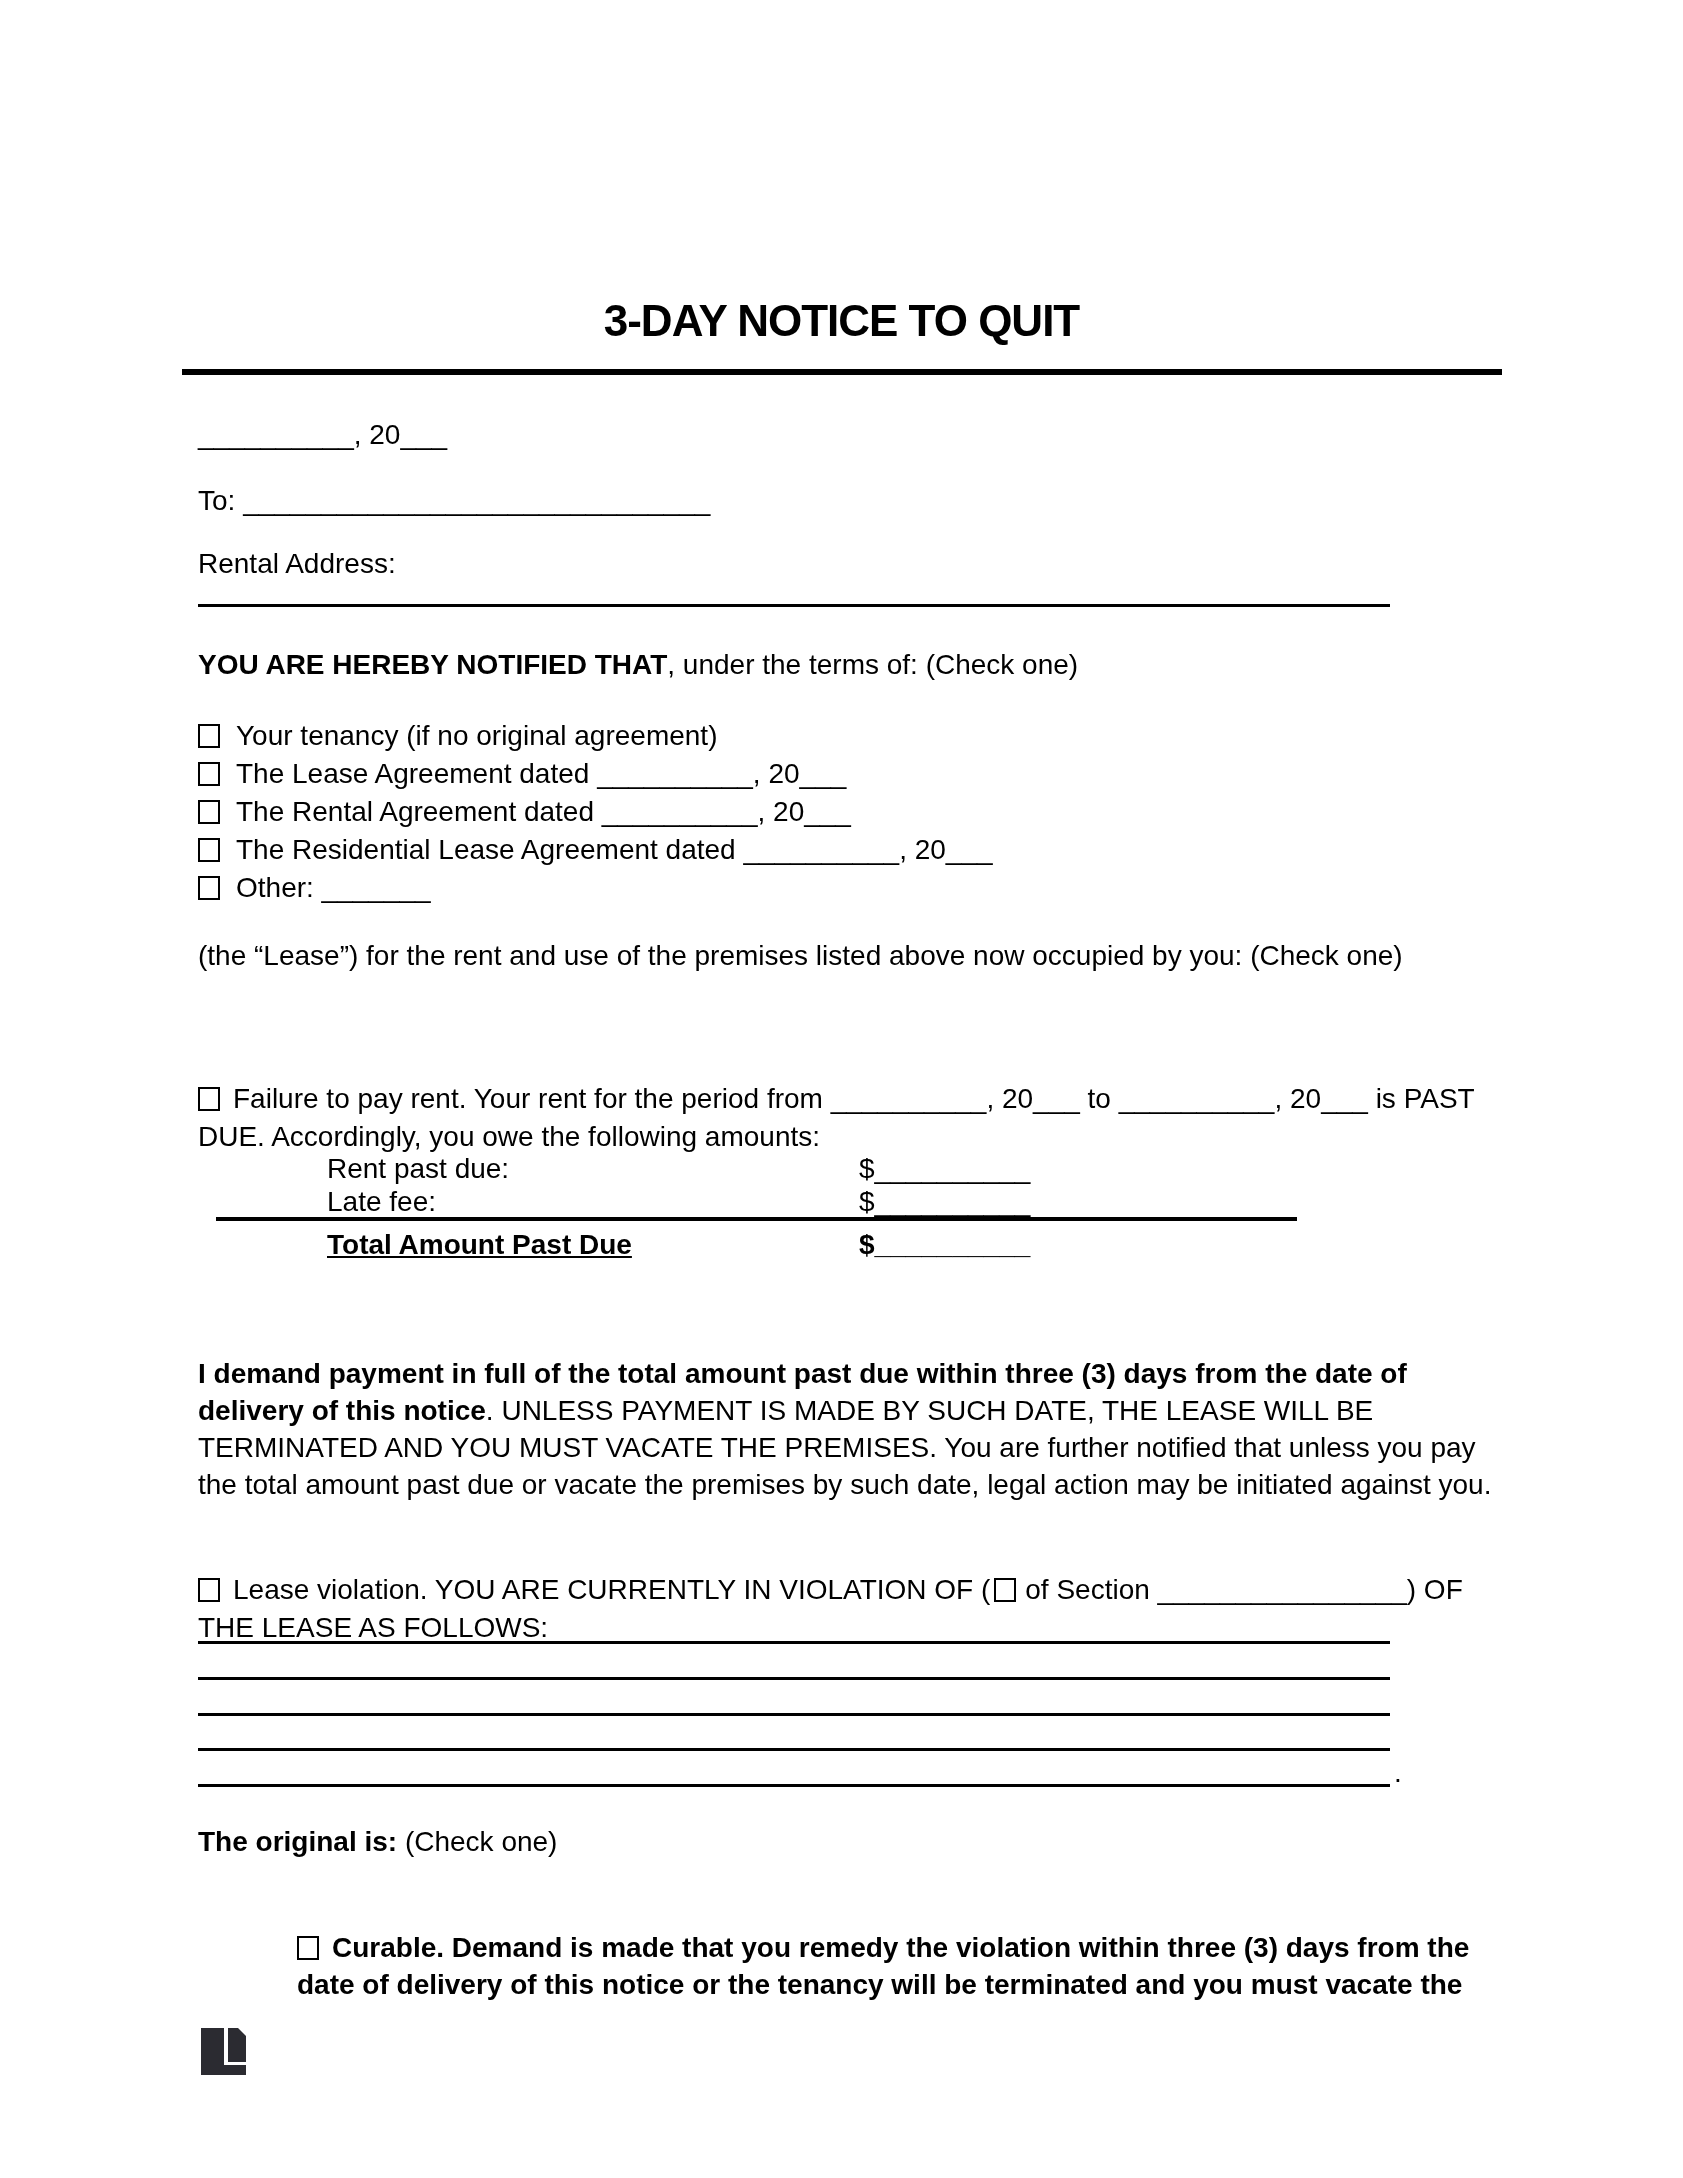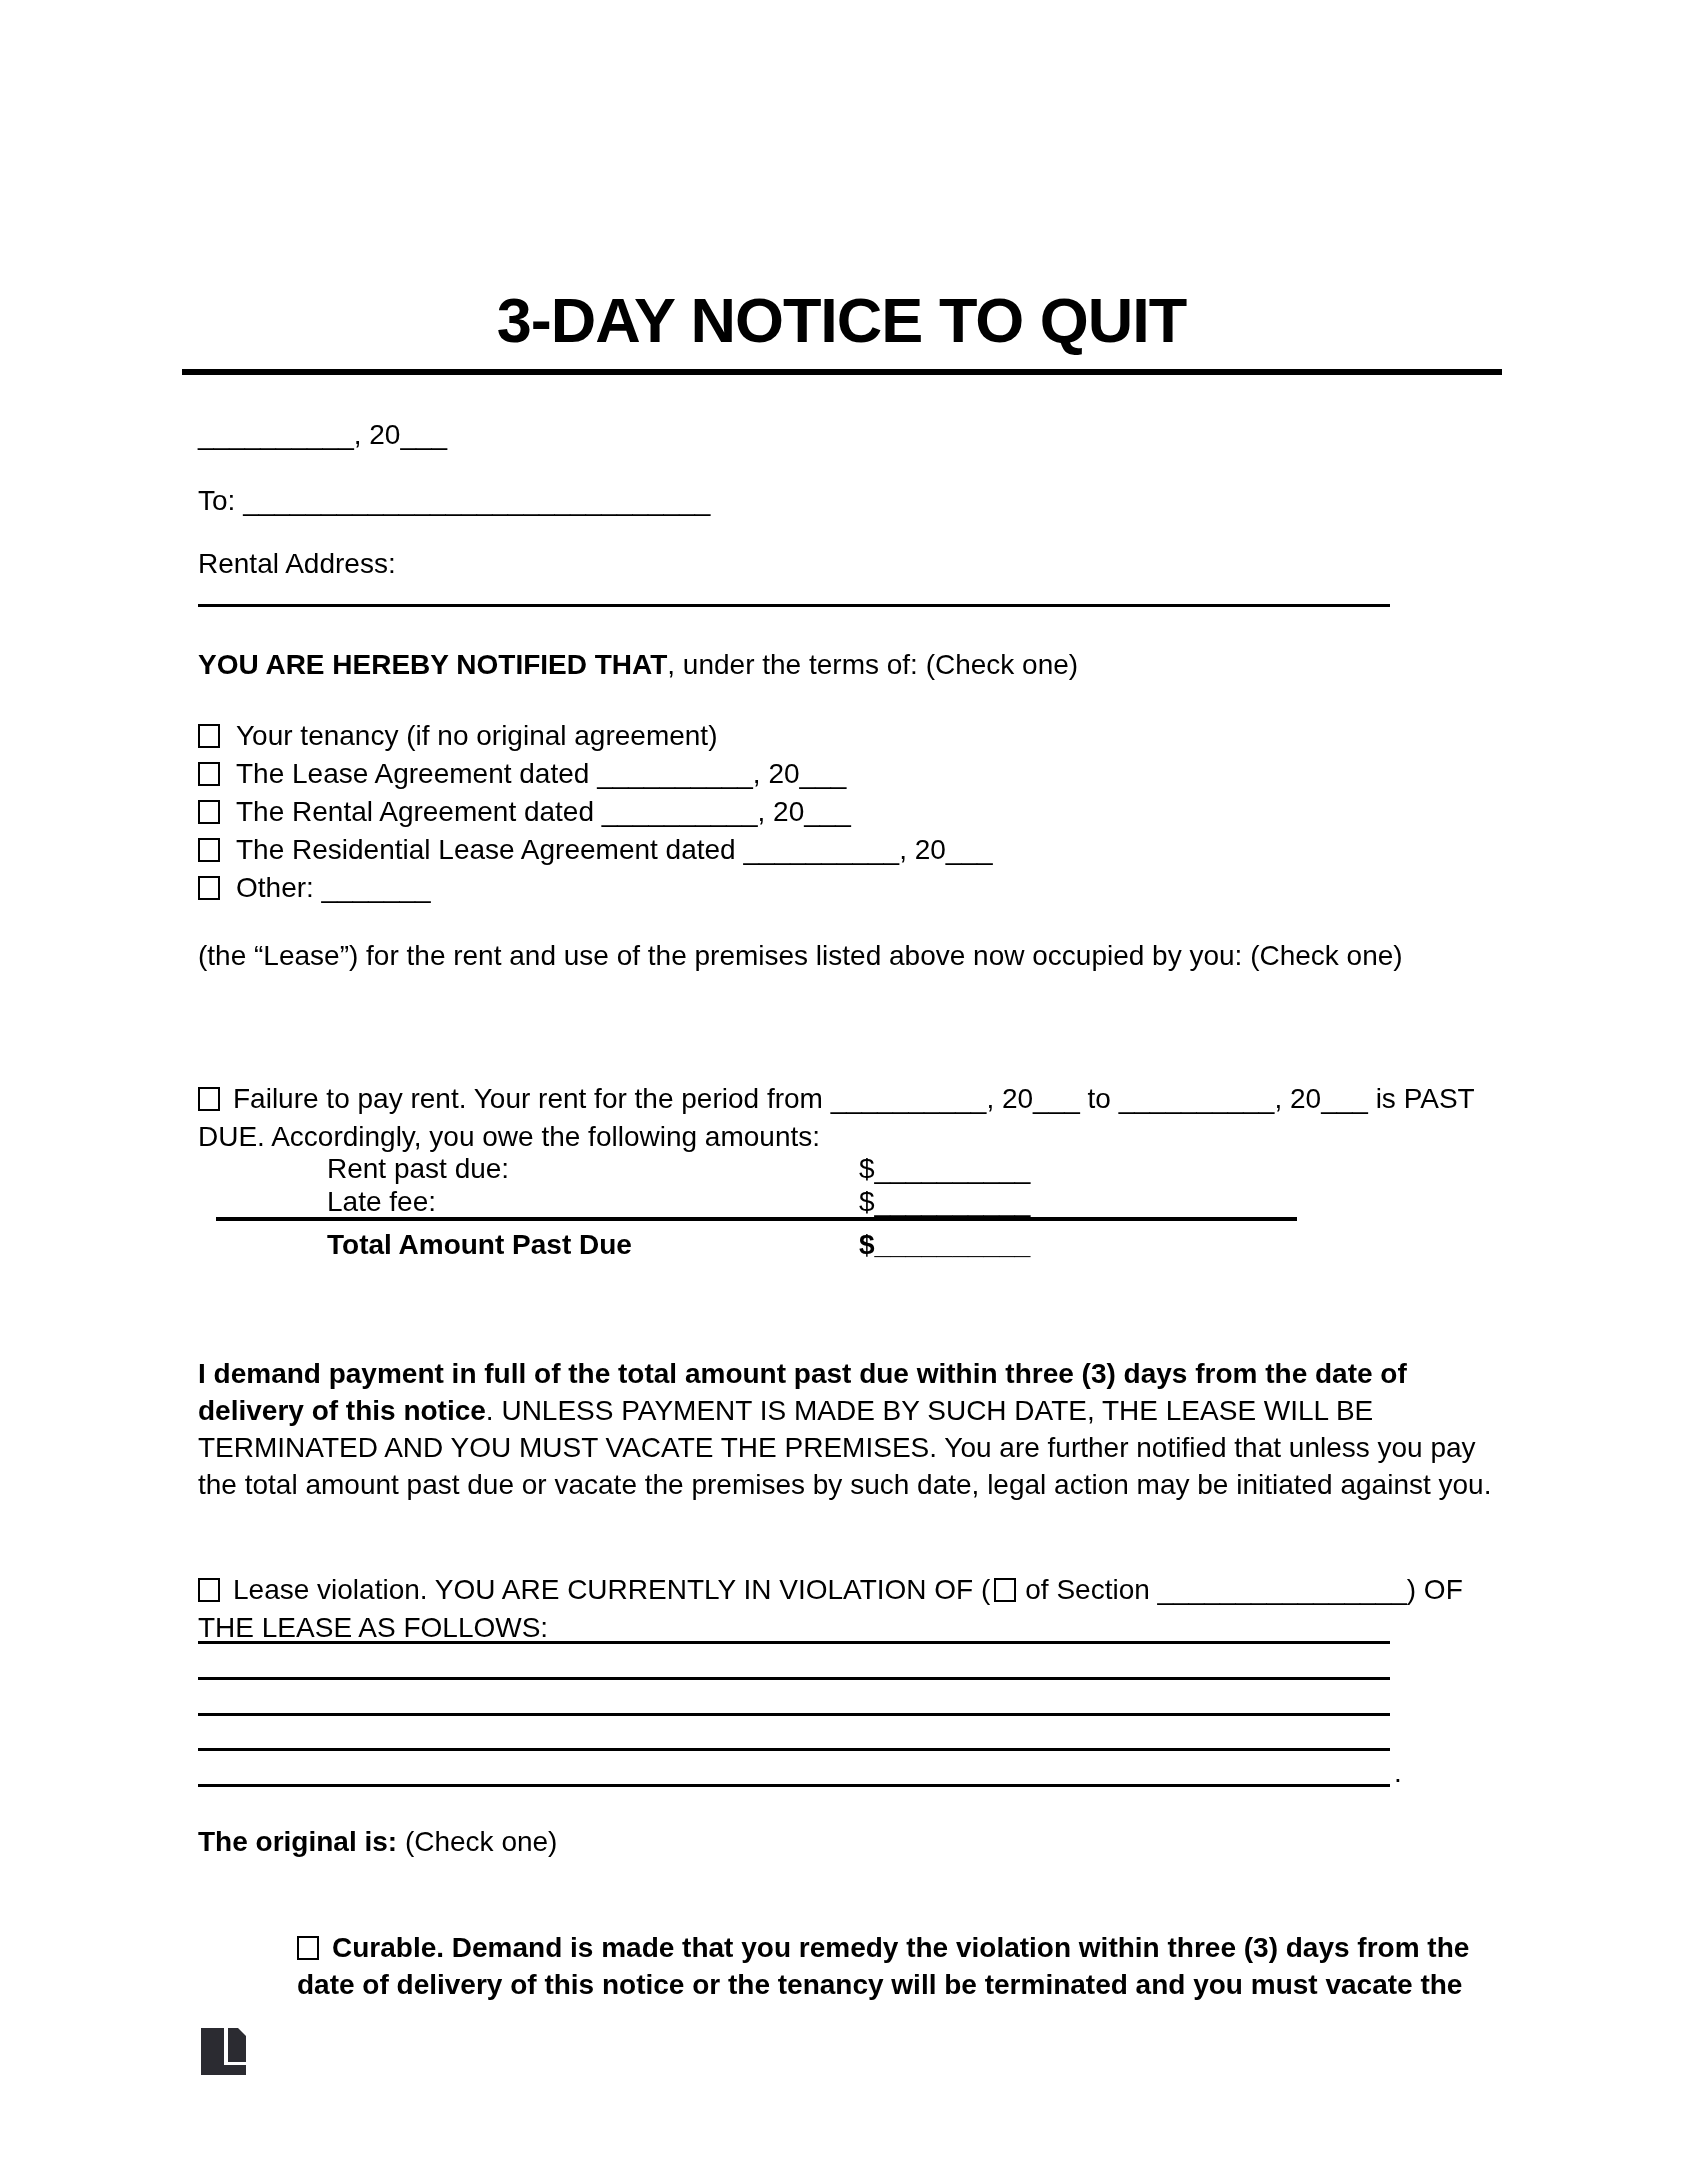--- a/index.html
+++ b/index.html
@@ -6,21 +6,21 @@
   .page{
     position:relative;width:1683px;height:2178px;background:#ffffff;color:#000;
     font-family:"Liberation Sans",sans-serif;font-size:28px;line-height:37px;overflow:hidden;
   }
   .abs{position:absolute;margin:0;}
   .b{font-weight:700;}
   .u{}
   .pre{white-space:pre-line;}
   .title{
     top:288px;left:0;width:1683px;text-align:center;
-    font-size:63px;line-height:65px;font-weight:700;letter-spacing:-1px;
+    font-size:44px;line-height:65px;font-weight:700;letter-spacing:-1px;
   }
   .rule{background:#000;}
   .hline{height:0;border-top:3px solid #000;}
   .cbx{
     display:inline-block;width:18px;height:20px;border:2px solid #000;
     vertical-align:-3px;background:#fff;
   }
   .cbx.li{margin-right:16px;}
   .cbx.para{margin-right:13px;}
   .cbx.mid{margin:0 9px 0 4px;}
@@ -73,21 +73,21 @@
   <p class="abs pre" style="top:1042px;left:198px;width:1406px;line-height:38px;">
     <span class="cbx para"></span><span class="u">Failure to pay rent</span><span>. Your rent for the period from __________, 20___ to __________, 20___ is PAST
 DUE. Accordingly, you owe the following amounts:</span>
   </p>
 
   <span class="abs amt-row" style="top:1152px;left:327px;">Rent past due:</span>
   <span class="abs amt-row" style="top:1152px;left:859px;">$__________</span>
   <span class="abs amt-row" style="top:1185px;left:327px;">Late fee:</span>
   <span class="abs amt-row" style="top:1185px;left:859px;">$__________</span>
   <div class="abs" style="top:1217px;left:216px;width:1081px;height:0;border-top:4px solid #000;"></div>
-  <span class="abs amt-row b" style="top:1228px;left:327px;">Total Amount Past Due</span>
+  <span class="abs amt-row b" style="top:1228px;left:327px;text-decoration:underline;">Total Amount Past Due</span>
   <span class="abs amt-row b" style="top:1228px;left:859px;">$__________</span>
 
   <p class="abs pre" style="top:1318px;left:198px;width:1406px;">
     <span class="b">I demand payment in full of the total amount past due within three (3) days from the date of
 delivery of this notice</span><span>. UNLESS PAYMENT IS MADE BY SUCH DATE, THE LEASE WILL BE
 TERMINATED AND YOU MUST VACATE THE PREMISES. You are further notified that unless you pay
 the total amount past due or vacate the premises by such date, legal action may be initiated against you.</span>
   </p>
 
   <p class="abs pre" style="top:1533px;left:198px;width:1406px;line-height:38px;">

